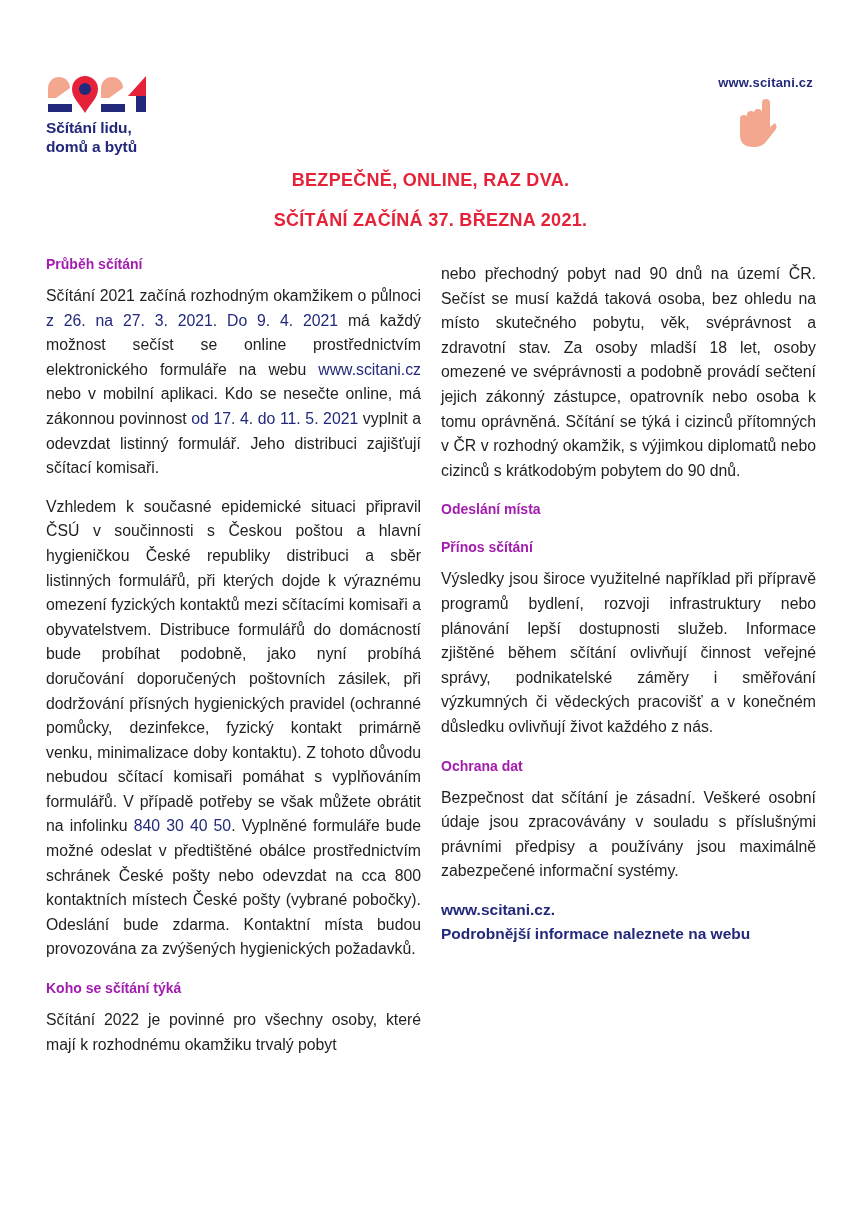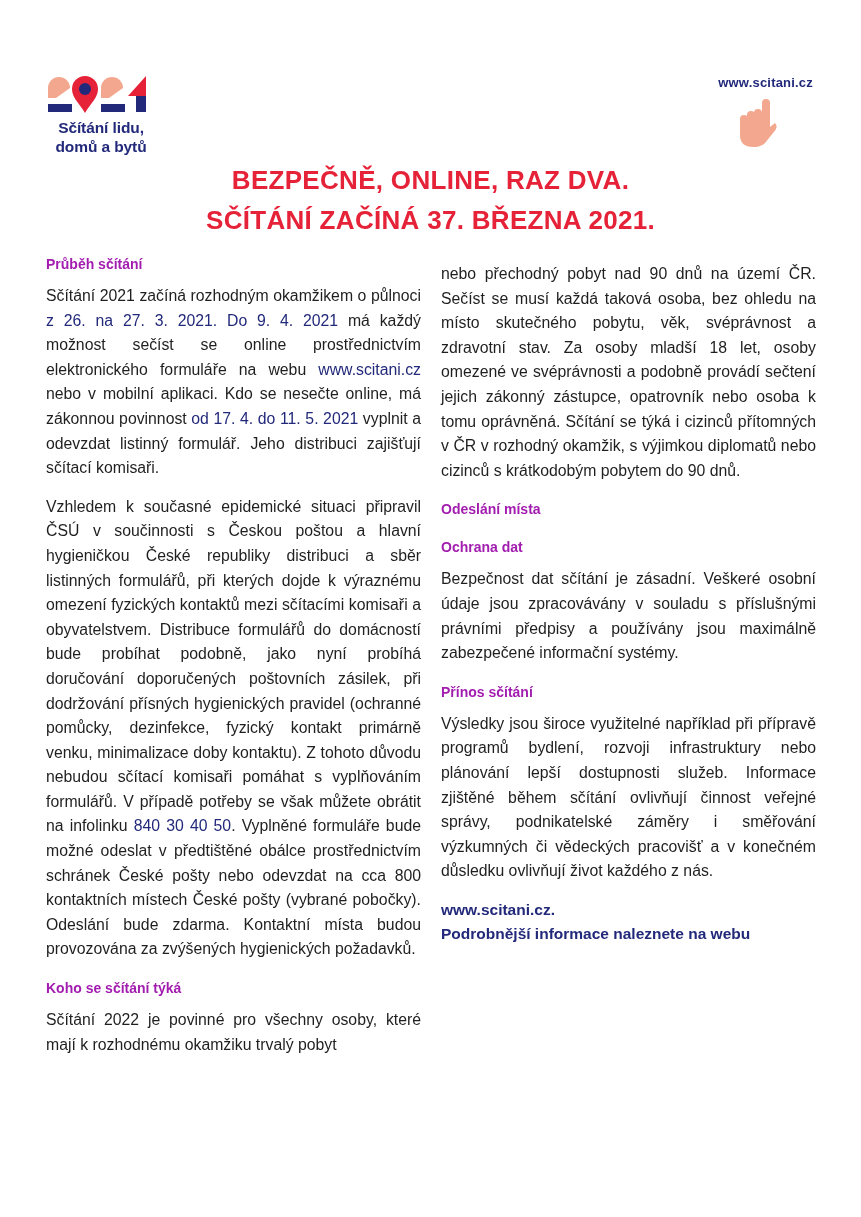--- a/index.html
+++ b/index.html
@@ -1,24 +1,24 @@
 <!DOCTYPE html>
 <html><head>
 <meta charset="utf-8">
 <style>
   html, body { margin: 0; padding: 0; background: #ffffff; }
   body { width: 861px; height: 1217px; position: relative; overflow: hidden;
          font-family: "Liberation Sans", "DejaVu Sans", sans-serif; color: #1f1f1f; }
-  .logo { position: absolute; left: 46px; top: 74px; width: 110px; text-align: center; }
+  .logo { position: absolute; left: 46px; top: 74px; width: 110px; }
   .logo svg { display: block; }
   .logo-text { color: #22297a; font-weight: bold; font-size: 15.5px; line-height: 19px; margin-top: 4px; letter-spacing: -0.1px; }
   .web-top { position: absolute; right: 48px; top: 75px; color: #22297a; font-weight: bold; font-size: 13px; letter-spacing: 0.2px; }
   .hand { position: absolute; left: 735px; top: 97px; }
   .headline { position: absolute; left: 0; right: 0; top: 160px; text-align: center; color: #e52238;
-              font-weight: bold; font-size: 26px; line-height: 40px; letter-spacing: 0.3px; }
+              font-weight: bold; font-size: 18px; line-height: 40px; letter-spacing: 0.3px; }
   .col { position: absolute; top: 252px; width: 375px; }
   .col-left { left: 46px; }
   .col-right { left: 441px; top: 254px; }
   h2 { color: #a21caf; font-size: 14px; font-weight: bold; margin: 0 0 8px 0; line-height: 24px; }
   p { margin: 8px 0 14px 0; font-size: 15.8px; line-height: 24.6px; text-align: justify; hyphens: manual; }
   .hl { color: #22297a; }
   .sec { margin-bottom: 14px; }
   .footer-note { color: #22297a; font-weight: bold; font-size: 15.5px; line-height: 24px; margin-top: 4px; }
 </style>
 </head>
@@ -74,24 +74,24 @@
 </div>
 
 <div class="col col-right">
   <div class="sec">
     <p>nebo přechodný pobyt nad 90 dnů na území ČR. Sečíst se musí každá taková osoba, bez ohledu na místo skutečného pobytu, věk, svéprávnost a zdravotní stav. Za osoby mladší 18 let, osoby omezené ve svéprávnosti a podobně provádí sečtení jejich zákonný zástupce, opatrovník nebo osoba k tomu oprávněná. Sčítání se týká i cizinců přítomných v ČR v rozhodný okamžik, s výjimkou diplomatů nebo cizinců s krátkodo­bým pobytem do 90 dnů.</p>
   </div>
   <div class="sec">
     <h2>Odeslání místa</h2>
   </div>
   <div class="sec">
+    <h2>Přínos sčítání</h2>
+    <p>Výsledky jsou široce využitelné například při pří­pravě programů bydlení, rozvoji infrastruktury nebo plánování lepší dostupnosti služeb. Infor­mace zjištěné během sčítání ovlivňují činnost veřejné správy, podnikatelské záměry i směřo­vání výzkumných či vědeckých pracovišť a v ko­nečném důsledku ovlivňují život každého z nás.</p>
+  </div>
+  <div class="sec">
     <h2>Ochrana dat</h2>
     <p>Bezpečnost dat sčítání je zásadní. Veškeré osobní údaje jsou zpracovávány v souladu s příslušnými právními předpisy a používány jsou maximálně zabezpečené informační systémy.</p>
-  </div>
-  <div class="sec">
-    <h2>Přínos sčítání</h2>
-    <p>Výsledky jsou široce využitelné například při pří­pravě programů bydlení, rozvoji infrastruktury nebo plánování lepší dostupnosti služeb. Infor­mace zjištěné během sčítání ovlivňují činnost veřejné správy, podnikatelské záměry i směřo­vání výzkumných či vědeckých pracovišť a v ko­nečném důsledku ovlivňují život každého z nás.</p>
   </div>
   <div class="footer-note">
     <div>www.scitani.cz.</div>
     <div>Podrobnější informace naleznete na webu</div>
   </div>
 </div>
 
 </body></html>

